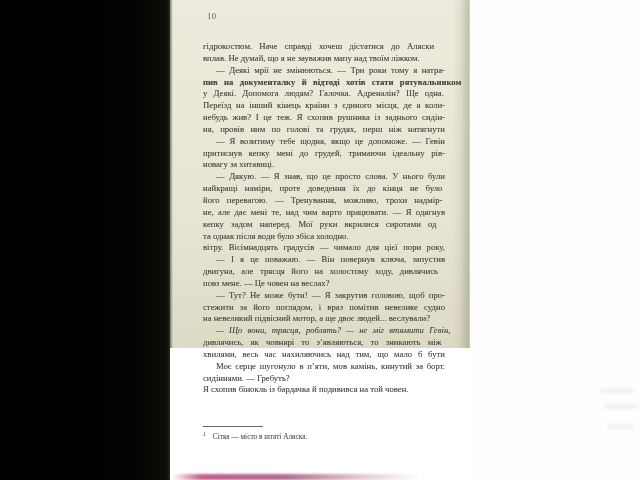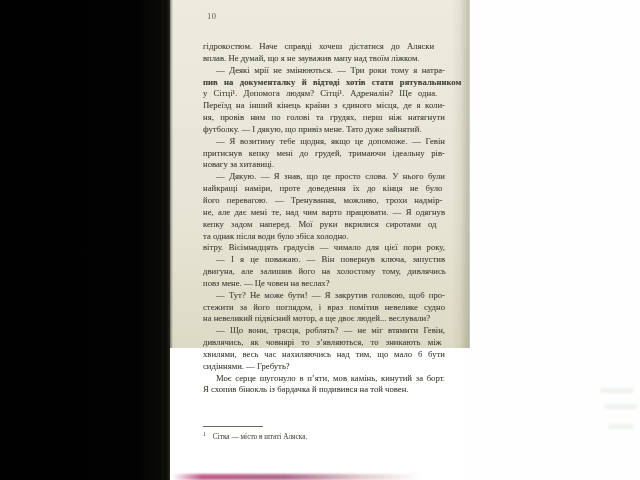--- a/index.html
+++ b/index.html
@@ -82,45 +82,45 @@
   <div class="bg-right"></div>
 
   <div class="page">
     <div class="page-number">10</div>
 
     <div class="text-block" id="text-block">
         <div class="line"><span style="word-spacing: 5px;">гідрокостюм. Наче справді хочеш дістатися до Аляски</span></div>
         <div class="line"><span>вплав. Не думай, що я не зауважив мапу над твоїм ліжком.</span></div>
         <div class="line ind"><span style="word-spacing: 2.31875px;">— Деякі мрії не змінюються. — Три роки тому я натра-</span></div>
         <div class="line"><span style="word-spacing: 4.1808px; font-weight: bold;">пив на документалку й відтоді хотів стати рятувальником</span></div>
-        <div class="line"><span style="word-spacing: 3.98214px;">у Сітці¹. Допомога людям? Сітці¹. Адреналін? Ще одна.</span></div>
+        <div class="line"><span style="word-spacing: 3.98214px;">у Деякі. Допомога людям? Галочка. Адреналін? Ще одна.</span></div>
         <div class="line"><span style="word-spacing: 2.475px;">Переїзд на інший кінець країни з єдиного місця, де я коли-</span></div>
+        <div class="line"><span style="word-spacing: 2.47969px;">небудь жив? І це теж. Я схопив рушника із заднього сидін-</span></div>
         <div class="line"><span style="word-spacing: 4.14236px;">ня, провів ним по голові та грудях, перш ніж натягнути</span></div>
-        <div class="line"><span>футболку. — І дякую, що привіз мене. Тато дуже зайнятий.</span></div>
         <div class="line ind"><span style="word-spacing: 2.60243px;">— Я возитиму тебе щодня, якщо це допоможе. — Гевін</span></div>
         <div class="line"><span style="word-spacing: 4.54241px;">притиснув кепку мені до грудей, тримаючи ідеальну рів-</span></div>
         <div class="line"><span>новагу за хитавиці.</span></div>
         <div class="line ind"><span style="word-spacing: 2.30398px;">— Дякую. — Я знав, що це просто слова. У нього були</span></div>
         <div class="line"><span style="word-spacing: 5px;">найкращі наміри, проте доведення їх до кінця не було</span></div>
         <div class="line"><span style="word-spacing: 5px;">його перевагою. — Тренування, можливо, трохи надмір-</span></div>
         <div class="line"><span style="word-spacing: 2.14915px;">не, але дає мені те, над чим варто працювати. — Я одягнув</span></div>
         <div class="line"><span style="word-spacing: 5px;">кепку задом наперед. Мої руки вкрилися сиротами од</span></div>
         <div class="line"><span>та однак після води було збіса холодно.</span></div>
         <div class="line"><span style="word-spacing: 3.25px;">вітру. Вісімнадцять градусів — чимало для цієї пори року,</span></div>
         <div class="line ind"><span style="word-spacing: 4.04861px;">— І я це поважаю. — Він повернув ключа, запустив</span></div>
-        <div class="line"><span style="word-spacing: 4.40625px;">двигуна, але залишив його на холостому тому, дивлячись</span></div>
+        <div class="line"><span style="word-spacing: 4.40625px;">двигуна, але трясця його на холостому ходу, дивлячись</span></div>
         <div class="line"><span>повз мене. — Це човен на веслах?</span></div>
         <div class="line ind"><span style="word-spacing: 2.03437px;">— Тут? Не може бути! — Я закрутив головою, щоб про-</span></div>
         <div class="line"><span style="word-spacing: 3.96094px;">стежити за його поглядом, і враз помітив невелике судно</span></div>
         <div class="line"><span>на невеликий підвісний мотор, а ще двоє людей... веслували?</span></div>
-        <div class="line ind"><span style="word-spacing: 3.07465px;">— Що вони, трясця, роблять? — не міг втямити Гевін,</span></div>
+        <div class="line ind"><span style="word-spacing: 3.07465px; font-style: italic;">— Що вони, трясця, роблять? — не міг втямити Гевін,</span></div>
         <div class="line"><span style="word-spacing: 5px;">дивлячись, як човнярі то з’являються, то зникають між</span></div>
         <div class="line"><span style="word-spacing: 3.60417px;">хвилями, весь час нахиляючись над тим, що мало б бути</span></div>
+        <div class="line ind"><span style="word-spacing: 1.53299px;">Моє серце шугонуло в п’яти, мов камінь, кинутий за борт.</span></div>
         <div class="line"><span>сидіннями. — Гребуть?</span></div>
-        <div class="line ind"><span style="word-spacing: 1.53299px;">Моє серце шугонуло в п’яти, мов камінь, кинутий за борт.</span></div>
         <div class="line"><span>Я схопив бінокль із бардачка й подивився на той човен.</span></div>
       </div>
 
     <div class="footnote-rule"></div>
     <div class="footnote">
       <span class="fn-marker">1</span><span class="fn-text">Сітка — місто в штаті Аляска.</span>
     </div>
 
     <div class="smudge s1"></div>
     <div class="smudge s2"></div>

